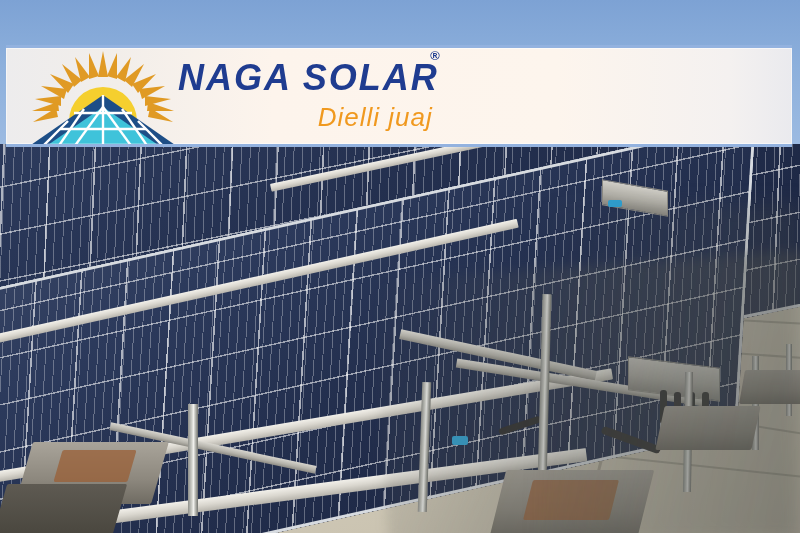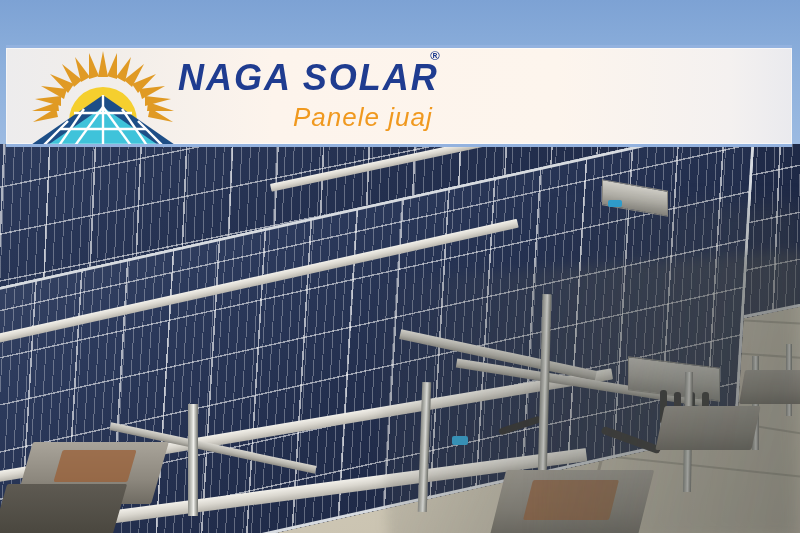--- a/index.html
+++ b/index.html
@@ -291,18 +291,18 @@
             <path d="M75,56 L104,96"></path>
           </g>
         </g>
       </svg>
     </div>
 
     <div class="brand">
       <div class="brand-name">
         <span>NAGA SOLAR</span><span class="brand-reg">®</span>
       </div>
-      <div class="brand-tag">Panele juaj</div>
+      <div class="brand-tag">Dielli juaj</div>
     </div>
 
   </div>
 
 </div>
 
 </body></html>

